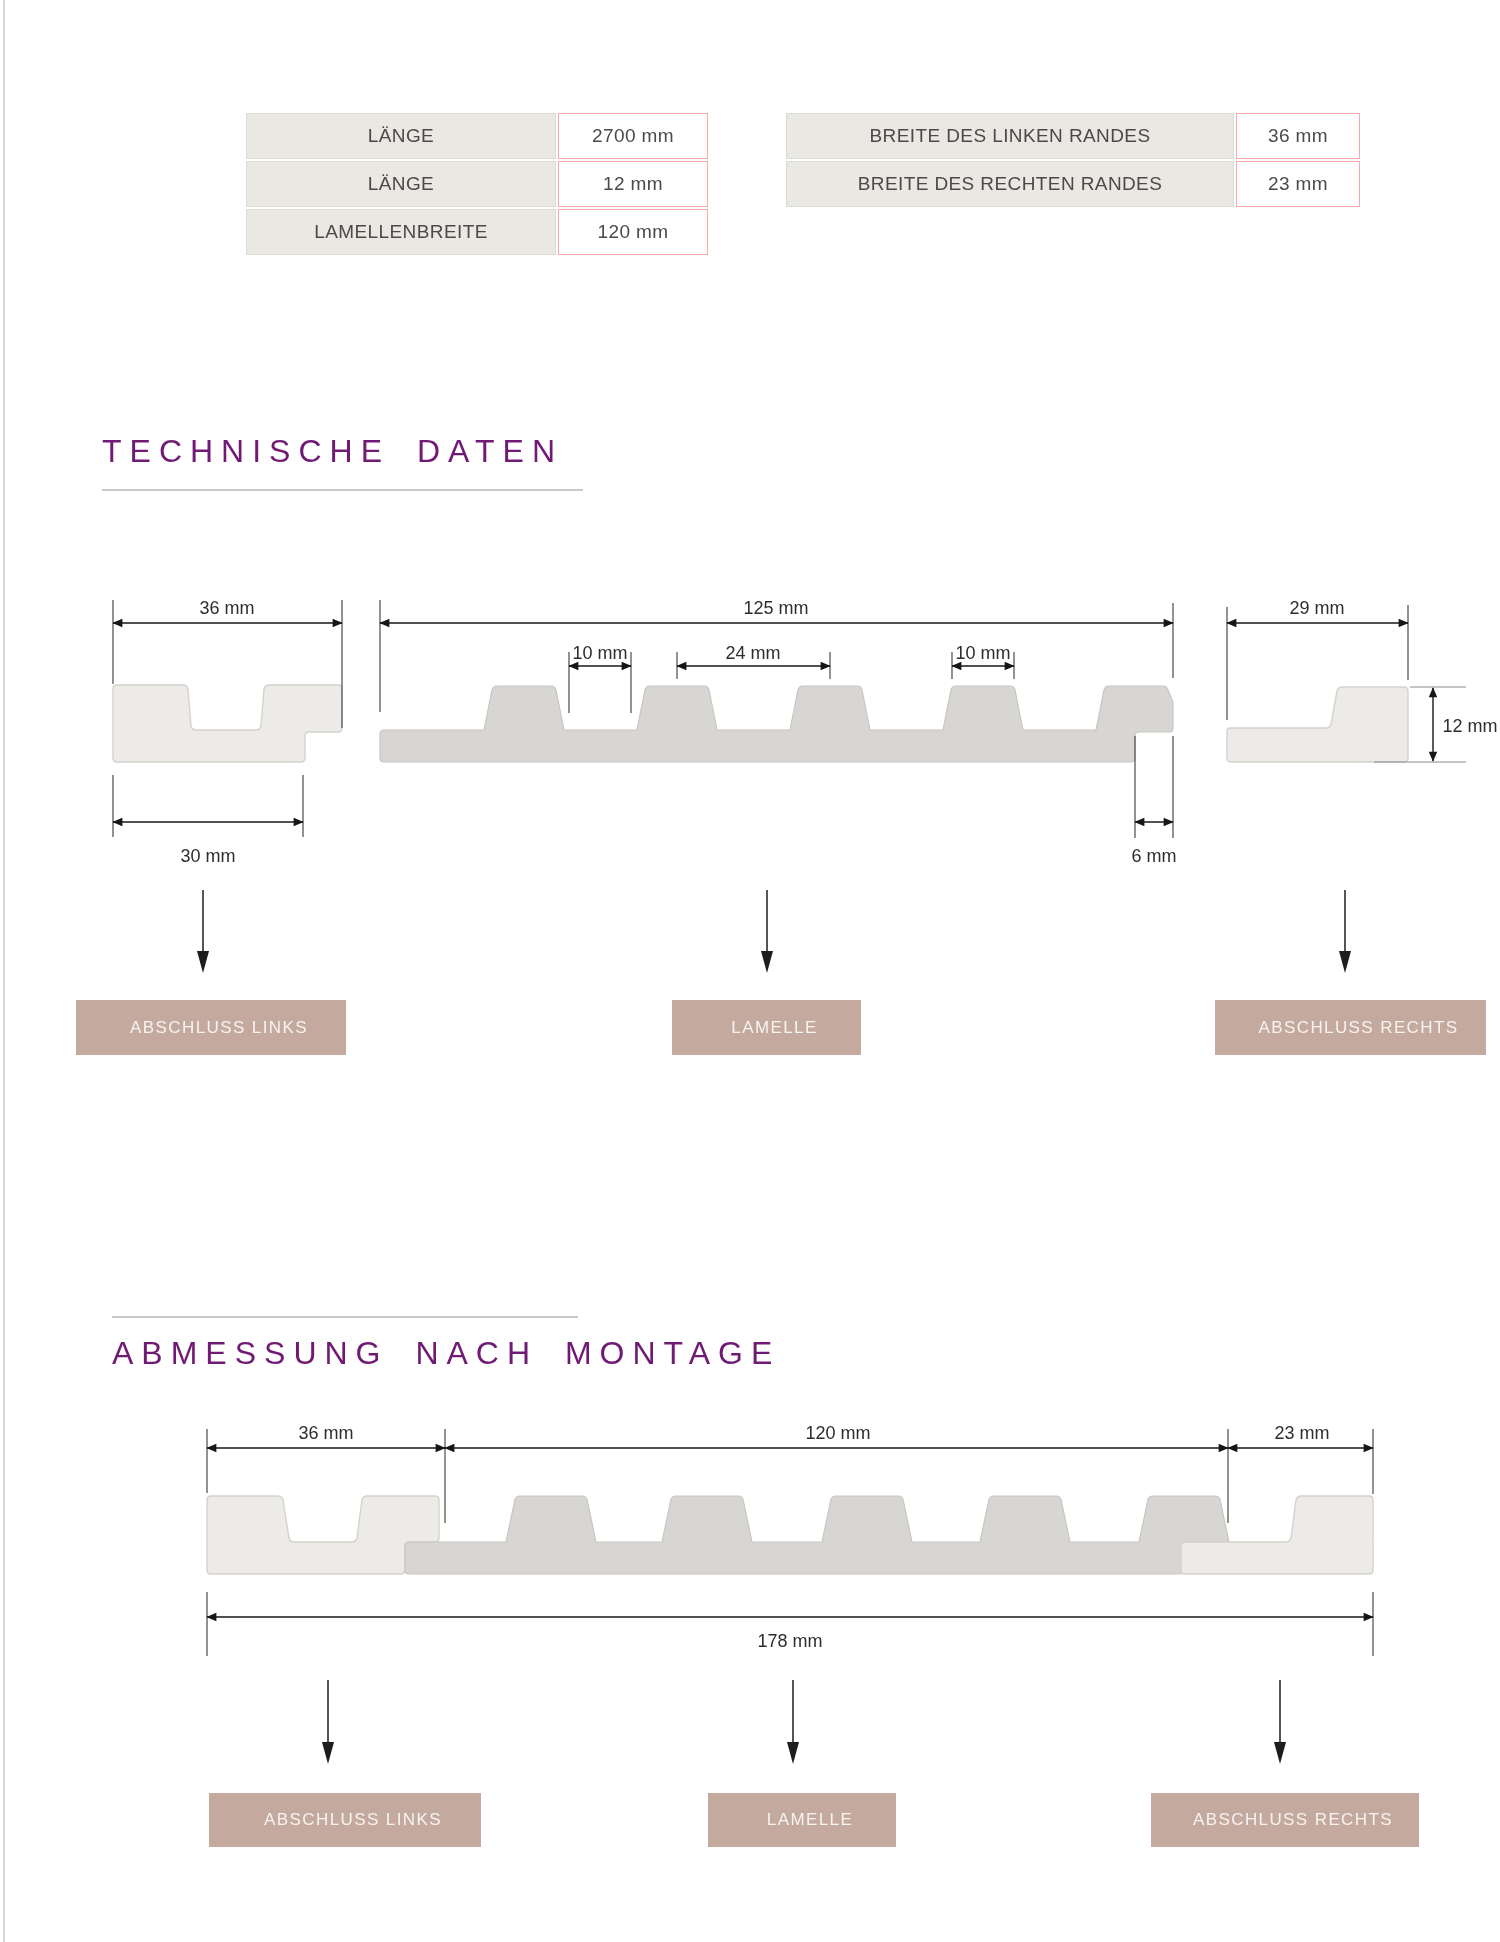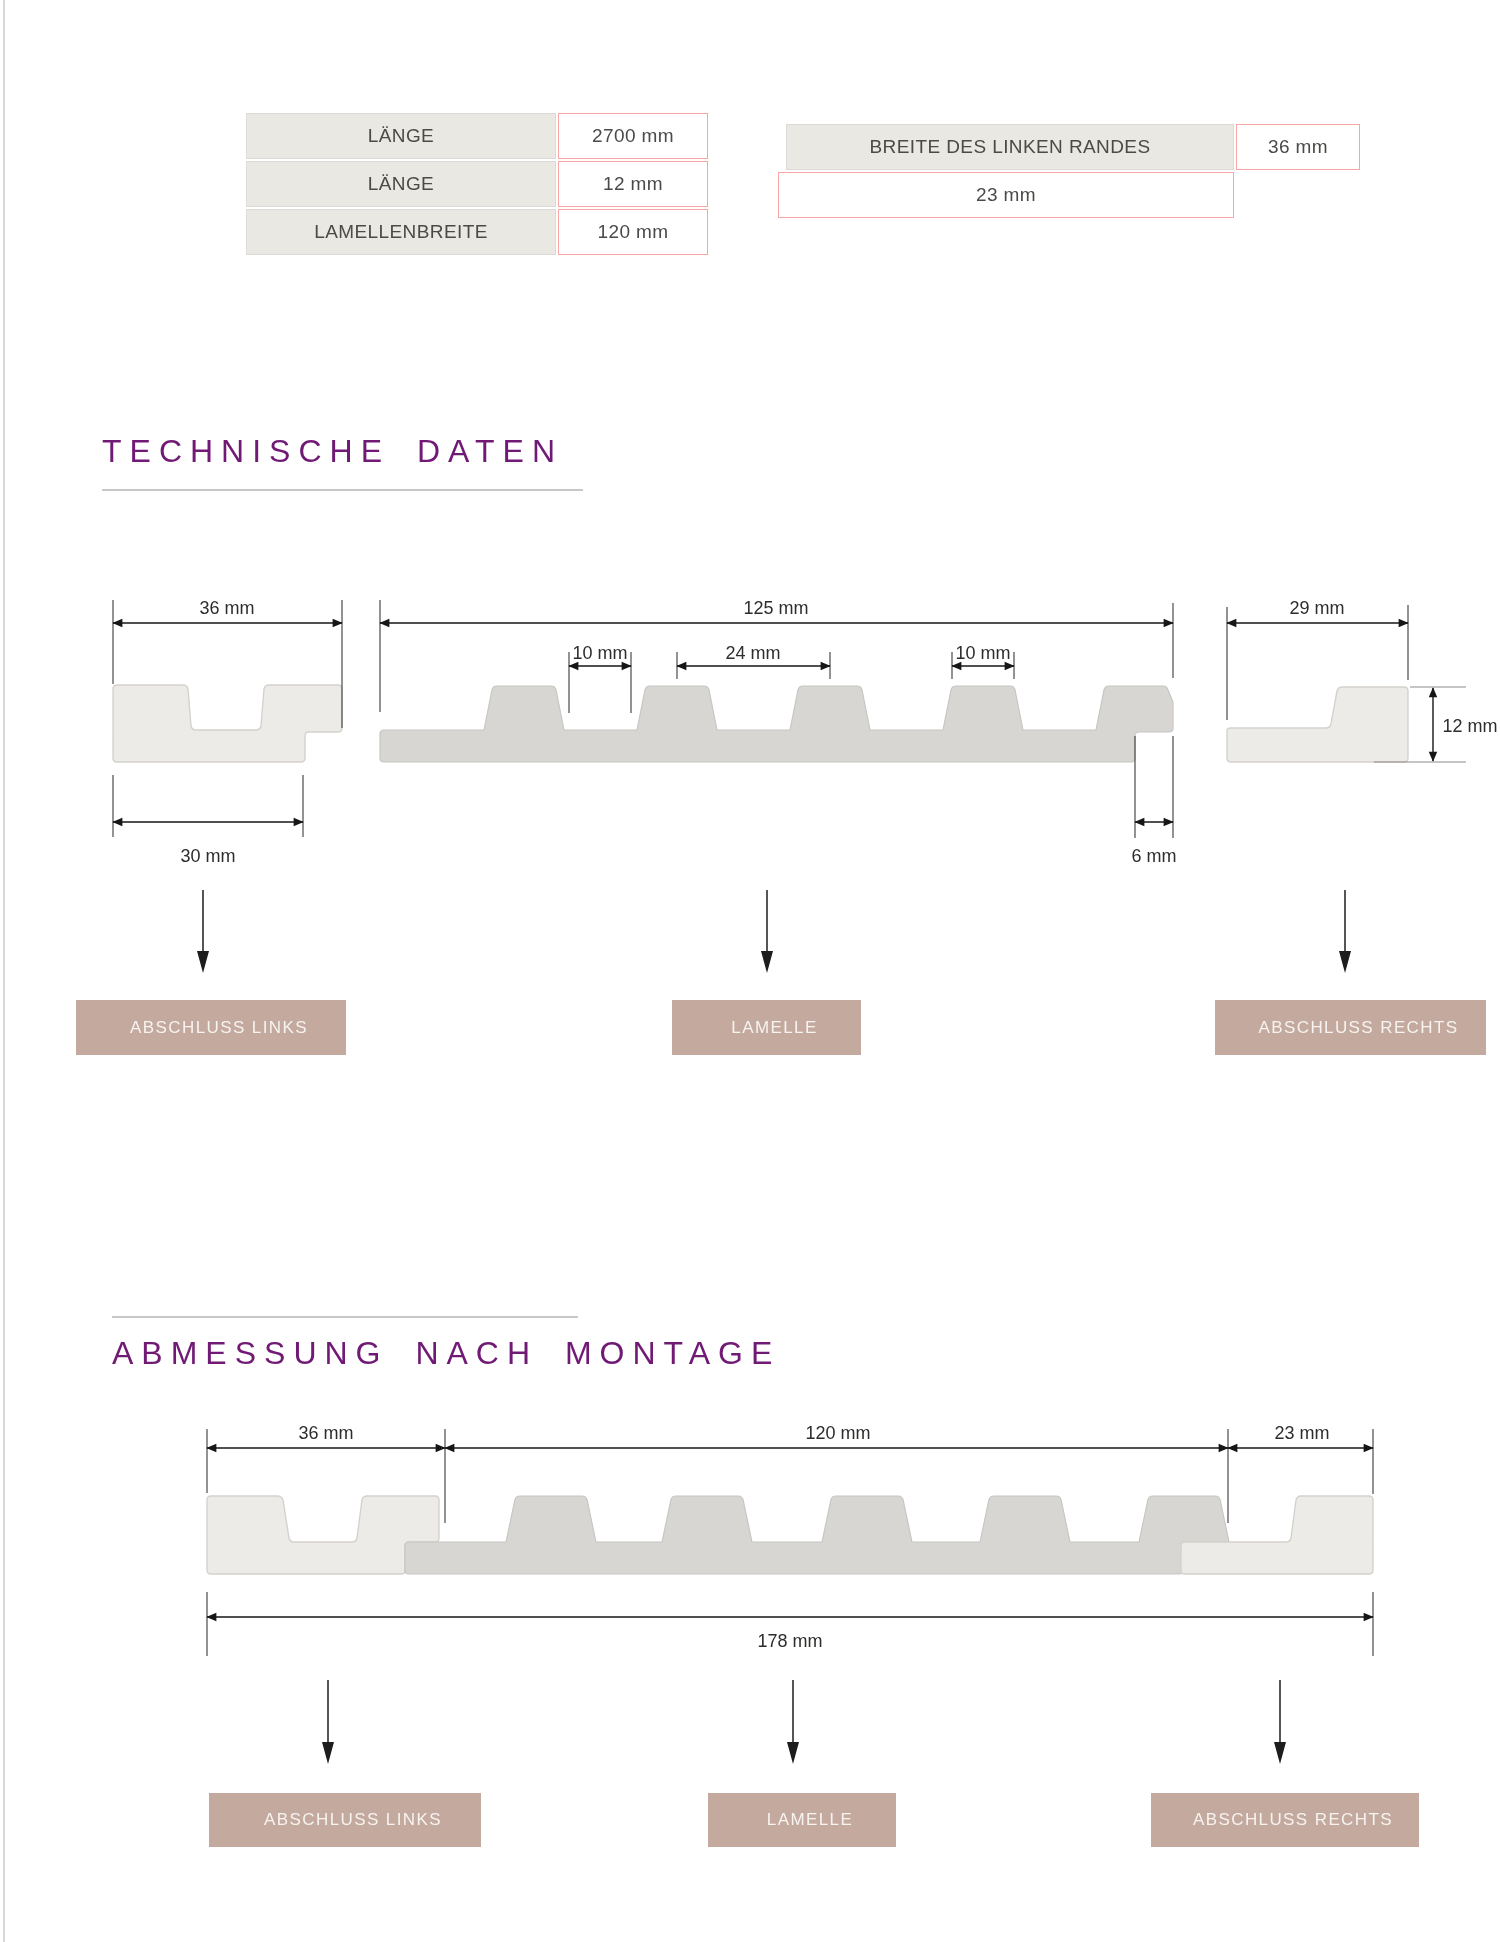--- a/index.html
+++ b/index.html
@@ -11,21 +11,21 @@
 
   
   .spec-table{position:absolute;display:grid;row-gap:2px;}
   .spec-row{display:grid;column-gap:2px;}
   .spec-cell{height:44px;display:flex;align-items:center;justify-content:center;
     font-size:19px;color:#4b4a48;letter-spacing:.4px;}
   .spec-label{background:#eae8e3;border:1px solid #dddbd6;margin-left:8px;}
   .spec-value{background:#ffffff;border:1px solid #fca5a5;}
   .tbl-left{left:238px;top:113px;}
   .tbl-left .spec-row{grid-template-columns:318px 150px;}
-  .tbl-right{left:778px;top:124px;border-radius:14px;}
+  .tbl-right{left:778px;top:113px;border-radius:14px;}
   .tbl-right .spec-row{grid-template-columns:456px 124px;}
 
   
   .sec-title{position:absolute;font-size:32px;font-weight:400;color:#701a75;
     letter-spacing:8px;word-spacing:10px;white-space:nowrap;}
   .sec-underline{position:absolute;height:2px;background:#c9c8c6;}
   .title-1{left:102px;top:433px;}
   .rule-1{left:102px;top:489px;width:481px;}
   .title-2{left:112px;top:1335px;}
   .rule-2{left:112px;top:1316px;width:466px;}
@@ -66,20 +66,21 @@
     <div class="spec-cell spec-value">120 mm</div>
   </div>
 </div>
 
 <div class="spec-table tbl-right">
   <div class="spec-row">
     <div class="spec-cell spec-label">BREITE DES LINKEN RANDES</div>
     <div class="spec-cell spec-value">36 mm</div>
   </div>
   <div class="spec-row">
+    <div class="spec-cell spec-label">BREITE DES RECHTEN RANDES</div>
     <div class="spec-cell spec-value">23 mm</div>
   </div>
 </div>
 
 <div class="sec-title title-1">TECHNISCHE DATEN</div>
 <div class="sec-underline rule-1"></div>
 
 <svg class="drawing svg-1" width="1420" height="460" viewBox="0 0 1420 460" xmlns="http://www.w3.org/2000/svg">
   <defs>
     <marker id="ah" viewBox="0 0 10 10" refX="9.3" refY="5" markerWidth="13" markerHeight="7.2" orient="auto-start-reverse">

